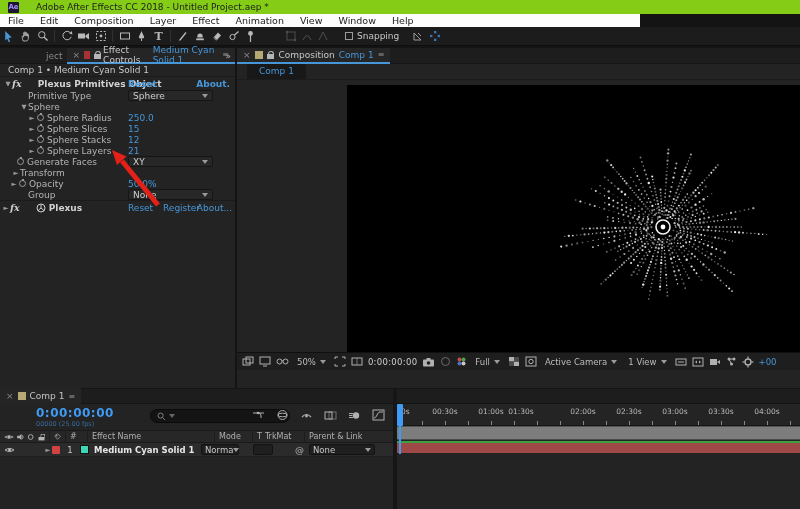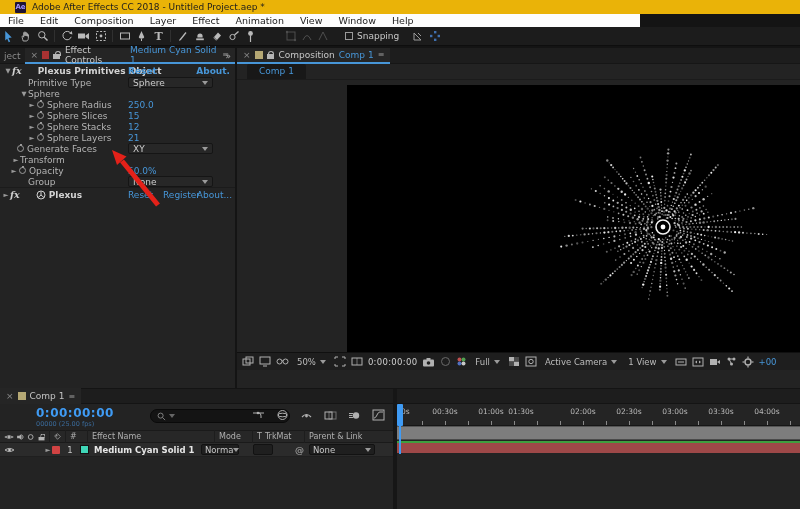--- a/index.html
+++ b/index.html
@@ -2,22 +2,22 @@
 <html><head>
 <meta charset="utf-8">
 <style>
   * { margin:0; padding:0; box-sizing:border-box; }
   html,body { width:800px; height:509px; overflow:hidden; background:#141414;
     font-family:"DejaVu Sans","Liberation Sans",sans-serif; font-size:9px; color:#c3c3c3;
     -webkit-font-smoothing:antialiased; }
   svg { display:block; }
 
   
-  #titlebar { position:absolute; left:0; top:0; width:800px; height:14px; background:#eab308;
-    display:flex; align-items:center; gap:6px; padding-left:15px; color:#1d1d1d; font-size:9px; }
+  #titlebar { position:absolute; left:0; top:0; width:800px; height:14px; background:#84cc16;
+    display:flex; align-items:center; gap:17px; padding-left:8px; color:#1d1d1d; font-size:9px; }
   #appicon { width:11px; height:11px; background:#1e1333; color:#a193ff; font-size:7px; font-weight:bold;
     display:flex; align-items:center; justify-content:center; border-radius:1px; }
   #menubar { position:absolute; left:0; top:14px; width:640px; height:13px; background:#fdfdfd;
     display:flex; align-items:center; color:#222; font-size:9.5px; }
   #menubar span { padding:0 8px; cursor:default; }
 
   
   #toolbar { position:absolute; left:0; top:27px; width:800px; height:19px; background:#1c1c1c;
     display:flex; align-items:center; border-bottom:1px solid #0e0e0e; }
   .tool { width:17px; height:17px; display:flex; align-items:center; justify-content:center; }
@@ -30,21 +30,21 @@
   #ec-panel { position:absolute; left:0; top:48px; width:235px; height:340px; background:#232323; }
   #comp-panel { position:absolute; left:237px; top:48px; width:563px; height:340px; background:#232323; }
 
   .tabbar { height:16px; background:#1d1d1d; display:flex; align-items:center; font-size:9px;
     color:#c8c8c8; position:relative; border-bottom:1px solid #161616; }
   .tabactive { height:16px; display:flex; align-items:center; gap:4px; padding:0 6px;
     background:#252525; border-bottom:2px solid #4796d8; }
   .closex { color:#8a8a8a; font-size:9px; }
   .modsq { width:8px; height:8px; }
   .blue { color:#4796d8; }
-  .dim { color:#8a8a8a; }
+  .dim { color:#8a8a8a;margin-left:42px; }
   .menu3 { color:#9a9a9a; letter-spacing:0; font-size:8px; }
   .lockicon { position:relative; width:8px; height:8px; display:inline-block; }
   .lockicon::before { content:""; position:absolute; left:1.5px; top:0; width:4px; height:4px;
     border:1px solid #b5b5b5; border-bottom:none; border-radius:3px 3px 0 0; }
   .lockicon::after { content:""; position:absolute; left:0; top:3.5px; width:7px; height:4.5px; background:#b5b5b5; }
 
   
   #ec-bc { height:13px; display:flex; align-items:center; padding-left:8px; color:#c9c9c9;
     background:#232323; border-bottom:1px solid #1b1b1b; }
   .ecrow { position:relative; height:11px; display:flex; align-items:center; color:#b4b4b4; }
@@ -258,20 +258,21 @@
       <span class="closex">×</span>
       <span class="modsq" style="background:#a83232"></span>
       <span class="lockicon"></span>
       <span>Effect Controls</span>
       <span class="blue">Medium Cyan Solid 1</span>
       <span class="menu3">≡</span>
     </div>
     <span style="position:absolute;right:4px;color:#b5b5b5">»</span>
   </div>
 
+  <div id="ec-bc">Comp 1 • Medium Cyan Solid 1</div>
 
   <div class="ecrow head" style="padding-left:4px">
     <span class="tri">▼</span>
     <span class="fx">fx</span>
     <span>Plexus Primitives Object</span>
     <span class="val link">Reset</span>
     <span class="link" id="ec-about">About.</span>
   </div>
 
   <div class="ecrow" style="padding-left:28px">

